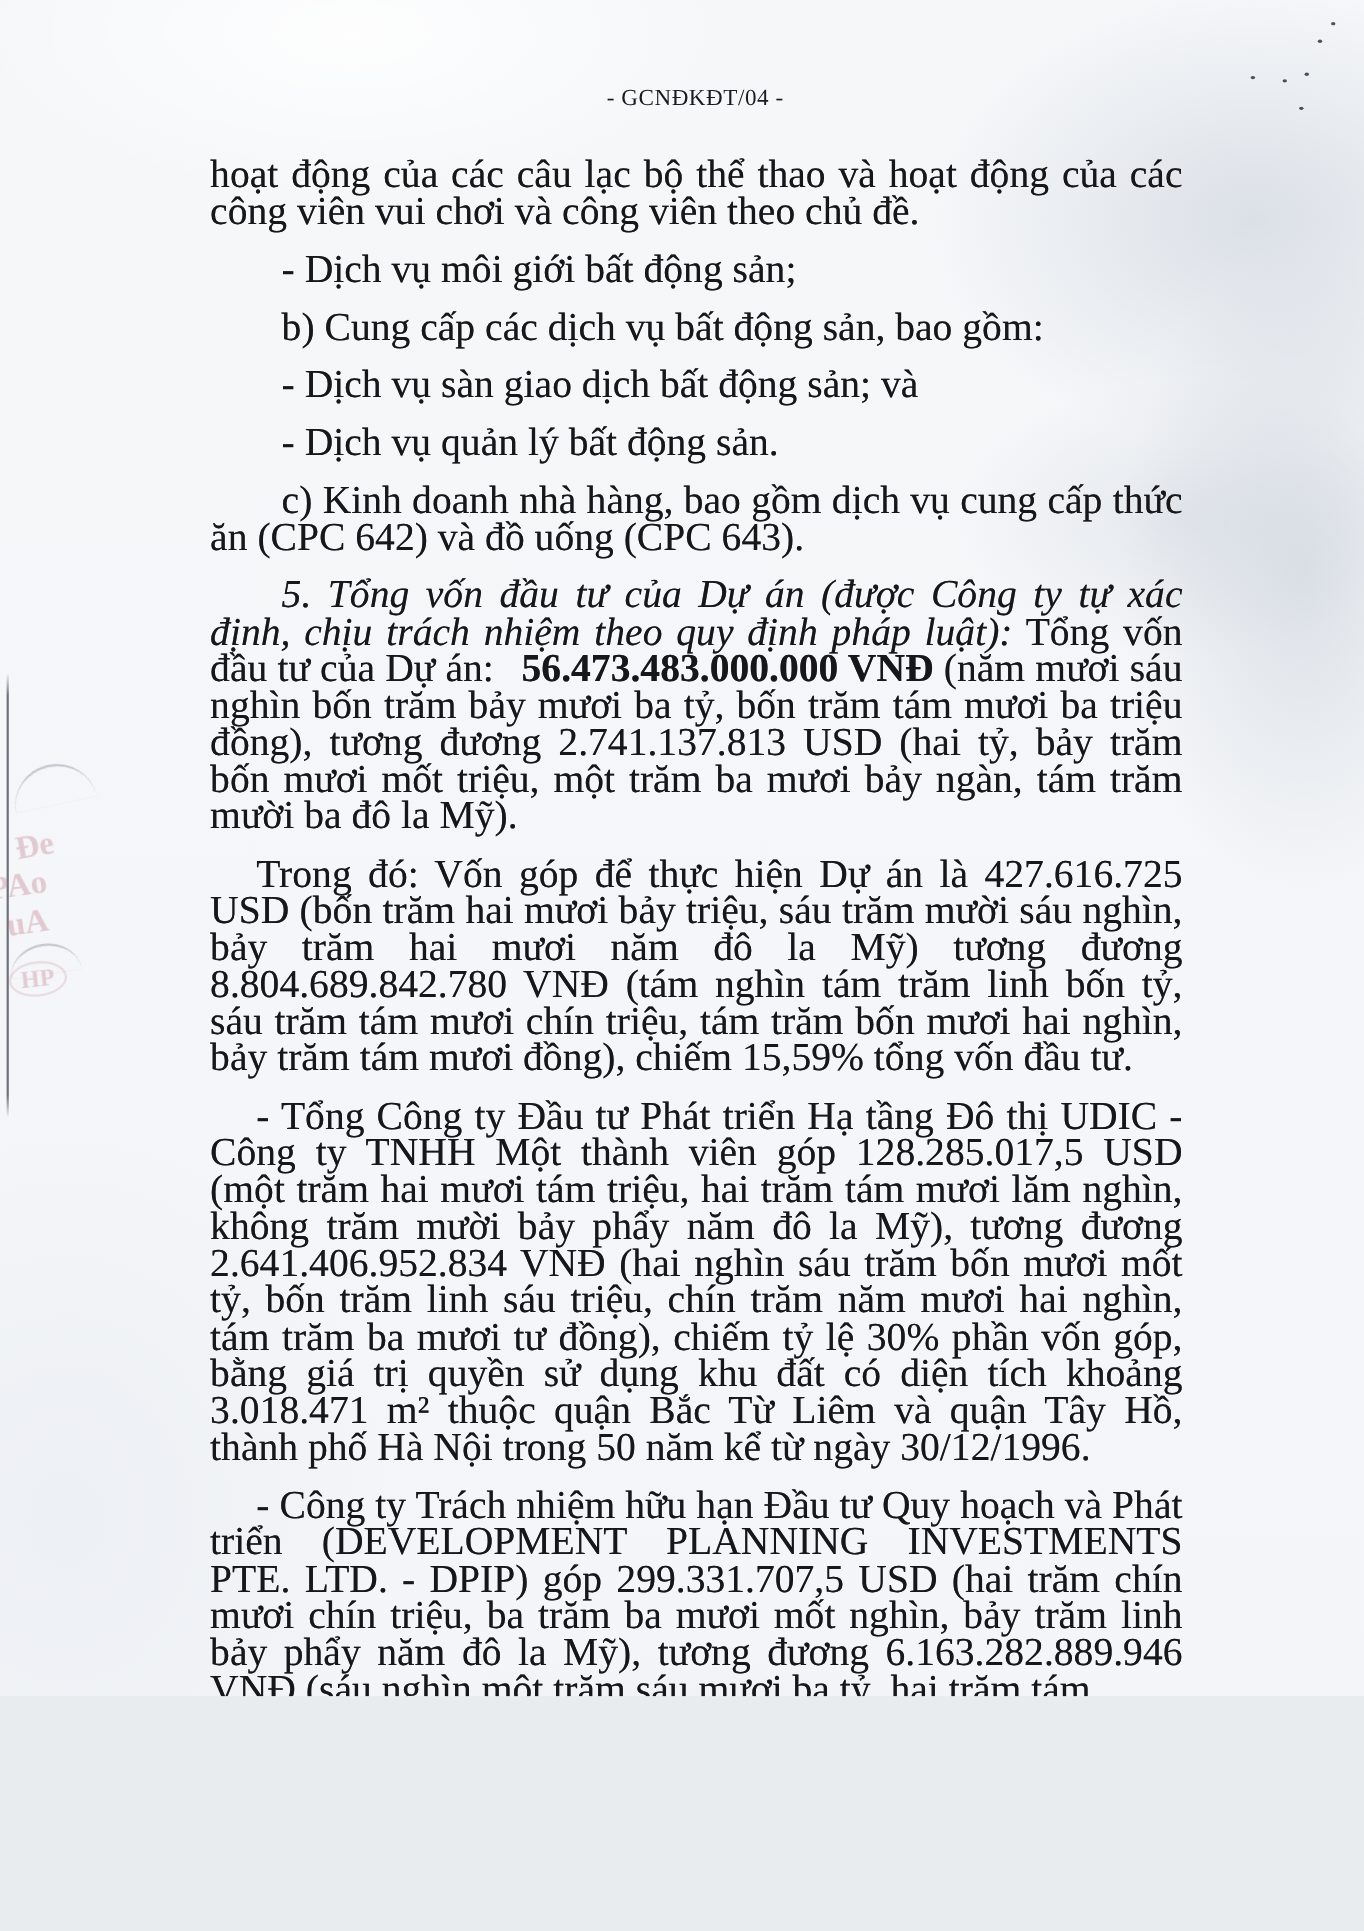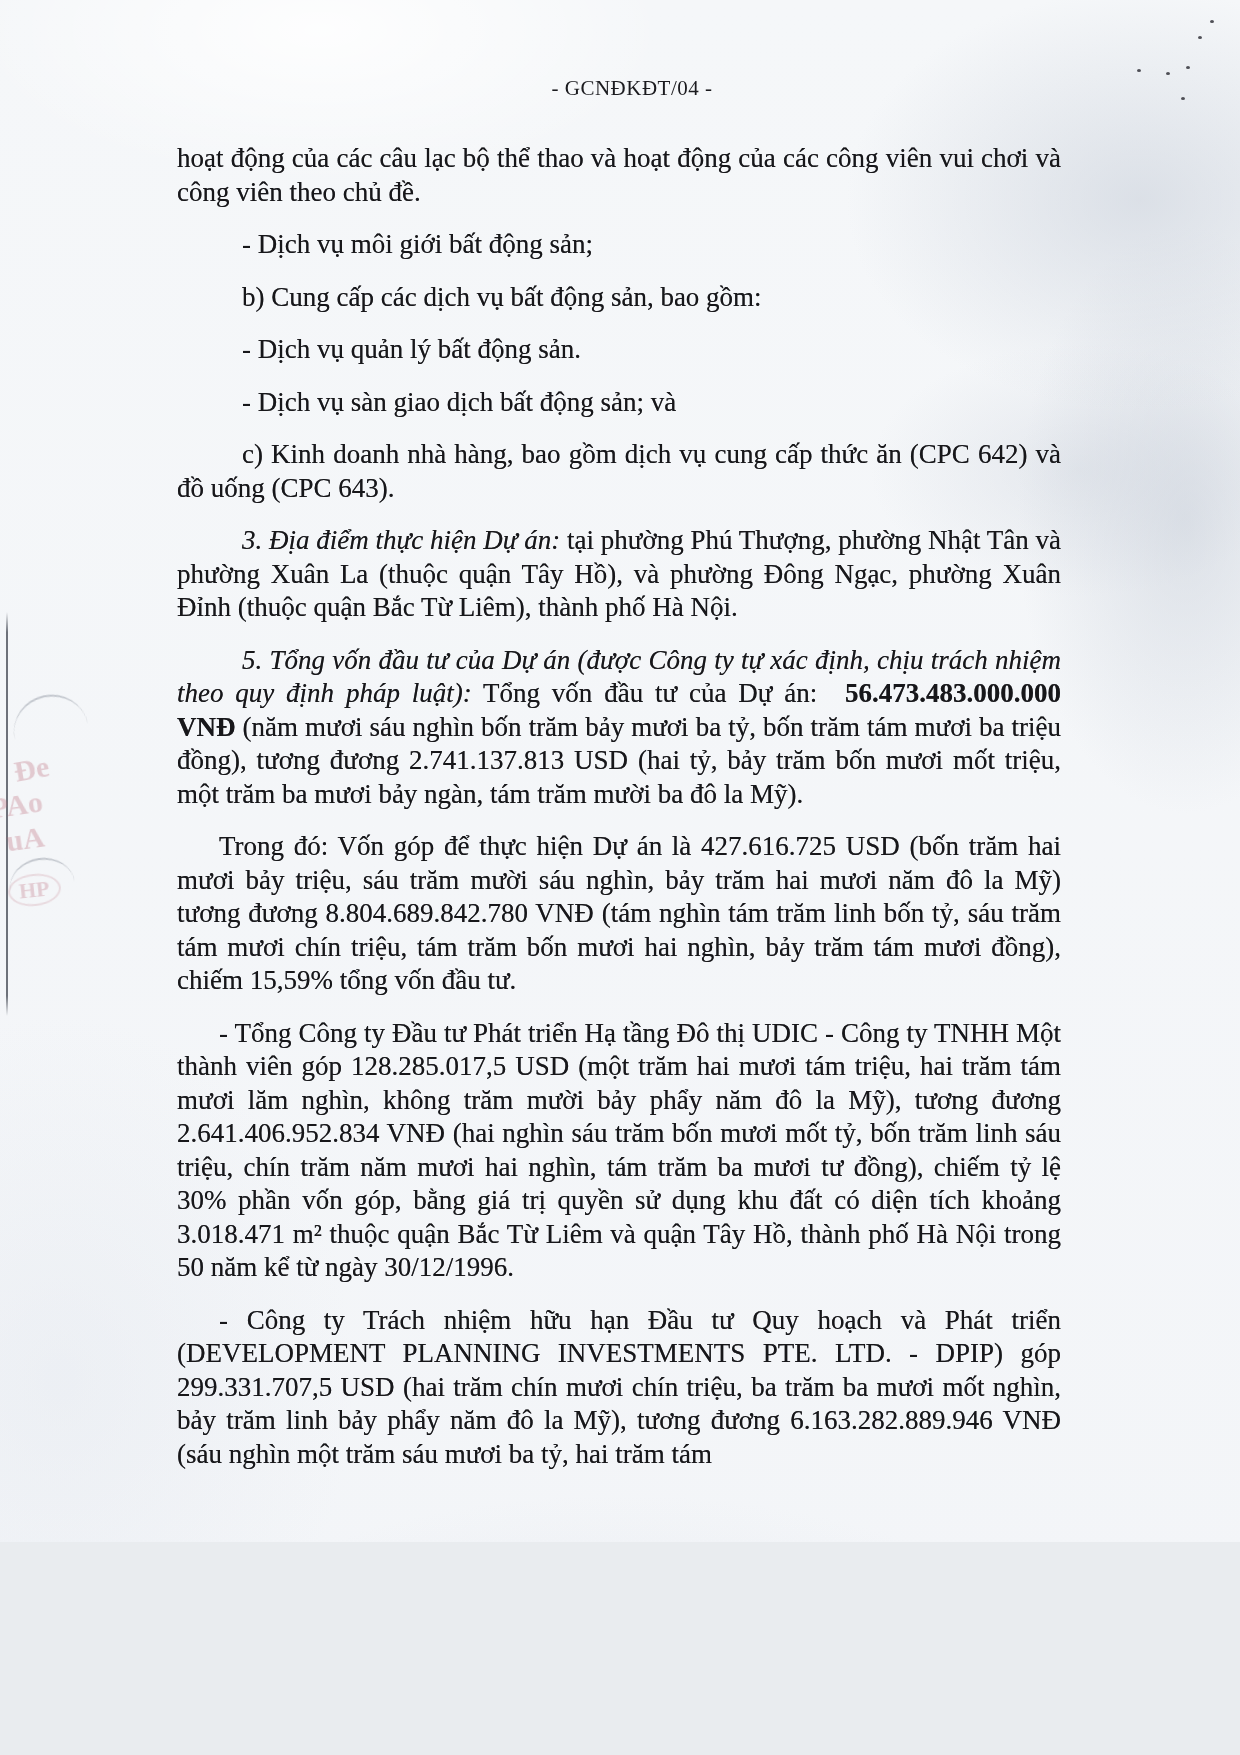--- a/index.html
+++ b/index.html
@@ -22,22 +22,22 @@
   .header{
     position:absolute;left:0;right:0;top:76px;
     text-align:center;
     font-size:21px;
     letter-spacing:0.5px;
     transform:translateX(12px);
     color:#1b1b1f;
   }
   .content{
     position:absolute;
-    left:177px;top:142px;width:884px;
-    font-size:27px;
+    left:191px;top:142px;width:884px;
+    font-size:36px;
     line-height:33.5px;
     text-align:justify;
     text-shadow:0 0 0.5px rgba(22,22,28,0.65);
   }
   .para{margin:0 0 19px 0;}
   .para.indent-large{text-indent:65px;}
   .para.indent-small{text-indent:42px;}
   .para.indent-none{text-indent:0;}
   .seg-italic{font-style:italic;}
   .seg-bold{font-weight:bold;margin-left:16px;}
@@ -69,24 +69,23 @@
 </style>
 </head>
 <body>
 
 <div class="page">
   <div class="header">- GCNĐKĐT/04 -</div>
   <div class="content">
       <p class="para indent-none"><span class="seg-normal">hoạt động của các câu lạc bộ thể thao và hoạt động của các công viên vui chơi và công viên theo chủ đề.</span></p>
       <p class="para indent-large"><span class="seg-normal">- Dịch vụ môi giới bất động sản;</span></p>
       <p class="para indent-large"><span class="seg-normal">b) Cung cấp các dịch vụ bất động sản, bao gồm:</span></p>
+      <p class="para indent-large"><span class="seg-normal">- Dịch vụ sàn giao dịch bất động sản; và</span></p>
       <p class="para indent-large"><span class="seg-normal">- Dịch vụ quản lý bất động sản.</span></p>
-      <p class="para indent-large"><span class="seg-normal">- Dịch vụ sàn giao dịch bất động sản; và</span></p>
       <p class="para indent-large"><span class="seg-normal">c) Kinh doanh nhà hàng, bao gồm dịch vụ cung cấp thức ăn (CPC 642) và đồ uống (CPC 643).</span></p>
-      <p class="para indent-large"><span class="seg-italic">3. Địa điểm thực hiện Dự án:</span><span class="seg-normal"> tại phường Phú Thượng, phường Nhật Tân và phường Xuân La (thuộc quận Tây Hồ), và phường Đông Ngạc, phường Xuân Đỉnh (thuộc quận Bắc Từ Liêm), thành phố Hà Nội.</span></p>
       <p class="para indent-large"><span class="seg-italic">5. Tổng vốn đầu tư của Dự án (được Công ty tự xác định, chịu trách nhiệm theo quy định pháp luật):</span><span class="seg-normal"> Tổng vốn đầu tư của Dự án: </span><span class="seg-bold">56.473.483.000.000 VNĐ</span><span class="seg-normal"> (năm mươi sáu nghìn bốn trăm bảy mươi ba tỷ, bốn trăm tám mươi ba triệu đồng), tương đương 2.741.137.813 USD (hai tỷ, bảy trăm bốn mươi mốt triệu, một trăm ba mươi bảy ngàn, tám trăm mười ba đô la Mỹ).</span></p>
       <p class="para indent-small"><span class="seg-normal">Trong đó: Vốn góp để thực hiện Dự án là 427.616.725 USD (bốn trăm hai mươi bảy triệu, sáu trăm mười sáu nghìn, bảy trăm hai mươi năm đô la Mỹ) tương đương 8.804.689.842.780 VNĐ (tám nghìn tám trăm linh bốn tỷ, sáu trăm tám mươi chín triệu, tám trăm bốn mươi hai nghìn, bảy trăm tám mươi đồng), chiếm 15,59% tổng vốn đầu tư.</span></p>
       <p class="para indent-small"><span class="seg-normal">- Tổng Công ty Đầu tư Phát triển Hạ tầng Đô thị UDIC - Công ty TNHH Một thành viên góp 128.285.017,5 USD (một trăm hai mươi tám triệu, hai trăm tám mươi lăm nghìn, không trăm mười bảy phẩy năm đô la Mỹ), tương đương 2.641.406.952.834 VNĐ (hai nghìn sáu trăm bốn mươi mốt tỷ, bốn trăm linh sáu triệu, chín trăm năm mươi hai nghìn, tám trăm ba mươi tư đồng), chiếm tỷ lệ 30% phần vốn góp, bằng giá trị quyền sử dụng khu đất có diện tích khoảng 3.018.471 m² thuộc quận Bắc Từ Liêm và quận Tây Hồ, thành phố Hà Nội trong 50 năm kể từ ngày 30/12/1996.</span></p>
       <p class="para indent-small"><span class="seg-normal">- Công ty Trách nhiệm hữu hạn Đầu tư Quy hoạch và Phát triển (DEVELOPMENT PLANNING INVESTMENTS PTE. LTD. - DPIP) góp 299.331.707,5 USD (hai trăm chín mươi chín triệu, ba trăm ba mươi mốt nghìn, bảy trăm linh bảy phẩy năm đô la Mỹ), tương đương 6.163.282.889.946 VNĐ (sáu nghìn một trăm sáu mươi ba tỷ, hai trăm tám</span></p>
     </div>
   <div>
       <div class="artifact scan-edge-line" style="left: 6px; top: 612px; width: 2px; height: 404px;"></div>
       <div class="artifact pencil" style="left: 10px; top: 695px; width: 75px; height: 35px; transform: rotate(-12deg);"></div>
       <div class="artifact bleed-text" style="left: 14px; top: 752px; font-size: 30px; transform: rotate(-10deg);">Đe</div>
       <div class="artifact bleed-text" style="left: -10px; top: 788px; font-size: 30px; transform: rotate(-8deg);">PAo</div>

